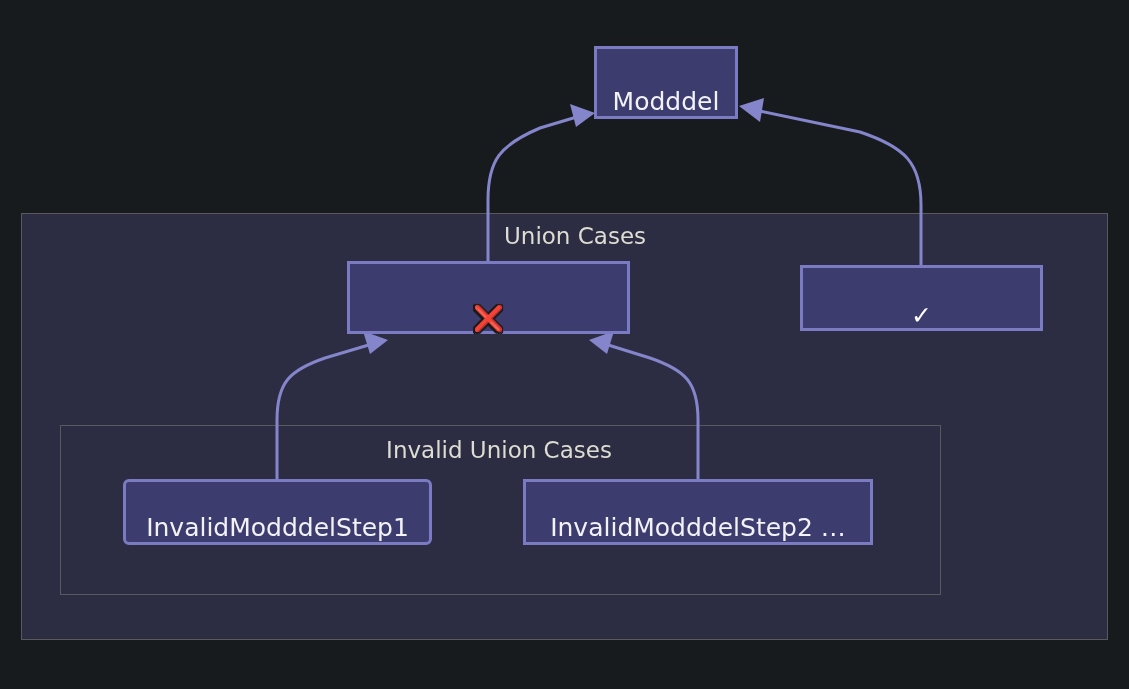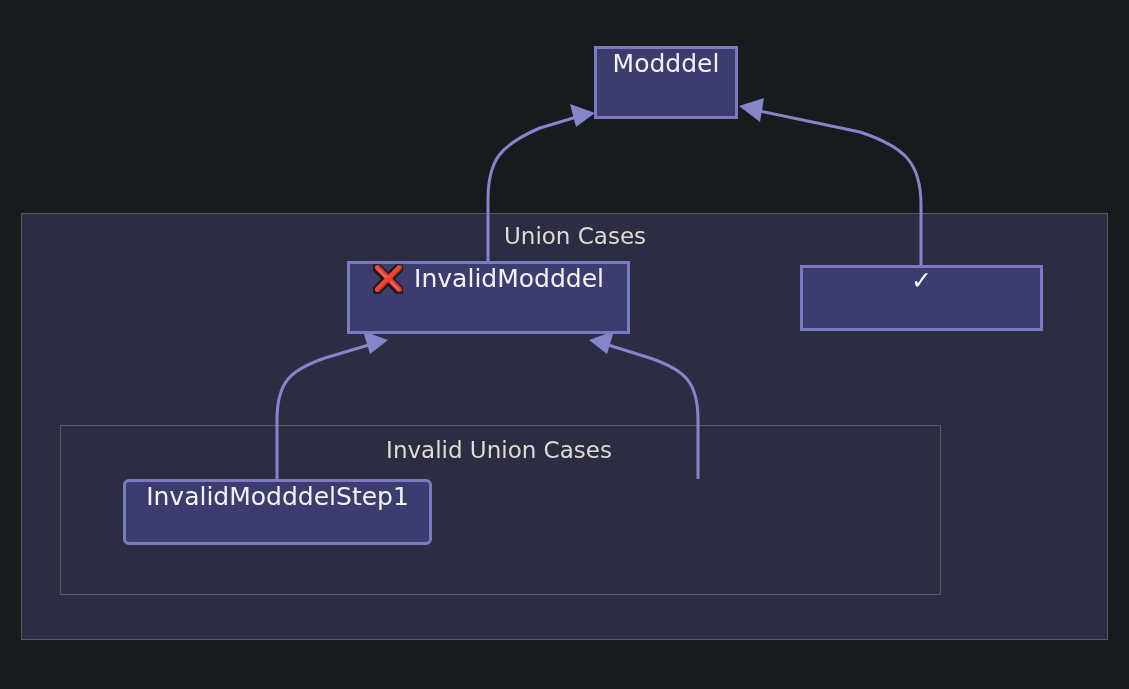--- a/index.html
+++ b/index.html
@@ -56,21 +56,21 @@
     left: 499px;
     top: 439px;
   }
   
   .node {
     position: absolute;
     background: #3c3c6e;
     border: 3px solid #7b7bc4;
     box-sizing: border-box;
     display: flex;
-    align-items: flex-start;
+    align-items: flex-end;
     justify-content: center;
     color: #f2f2f7;
     font-size: 25px;
     white-space: nowrap;
     z-index: 3;
   }
   .node-label {
     display: inline-flex;
     align-items: center;
     gap: 10px;
@@ -150,30 +150,34 @@
 
   <div class="node" id="node-modddel">
     <span class="node-label">
       <span>Modddel</span>
     </span>
   </div>
 
   <div class="node" id="node-invalid-modddel">
     <span class="node-label">
       <span class="node-badge badge-cross">❌</span>
-      <span>InvalidModddel</span>
     </span>
   </div>
 
   <div class="node" id="node-valid-modddel">
     <span class="node-label">
       <span class="node-badge badge-check">✓</span>
     </span>
   </div>
 
   <div class="node" id="node-step1">
     <span class="node-label">
       <span>InvalidModddelStep1</span>
     </span>
   </div>
 
+  <div class="node" id="node-step2">
+    <span class="node-label">
+      <span>InvalidModddelStep2 …</span>
+    </span>
+  </div>
 
 </div>
 
 </body></html>

